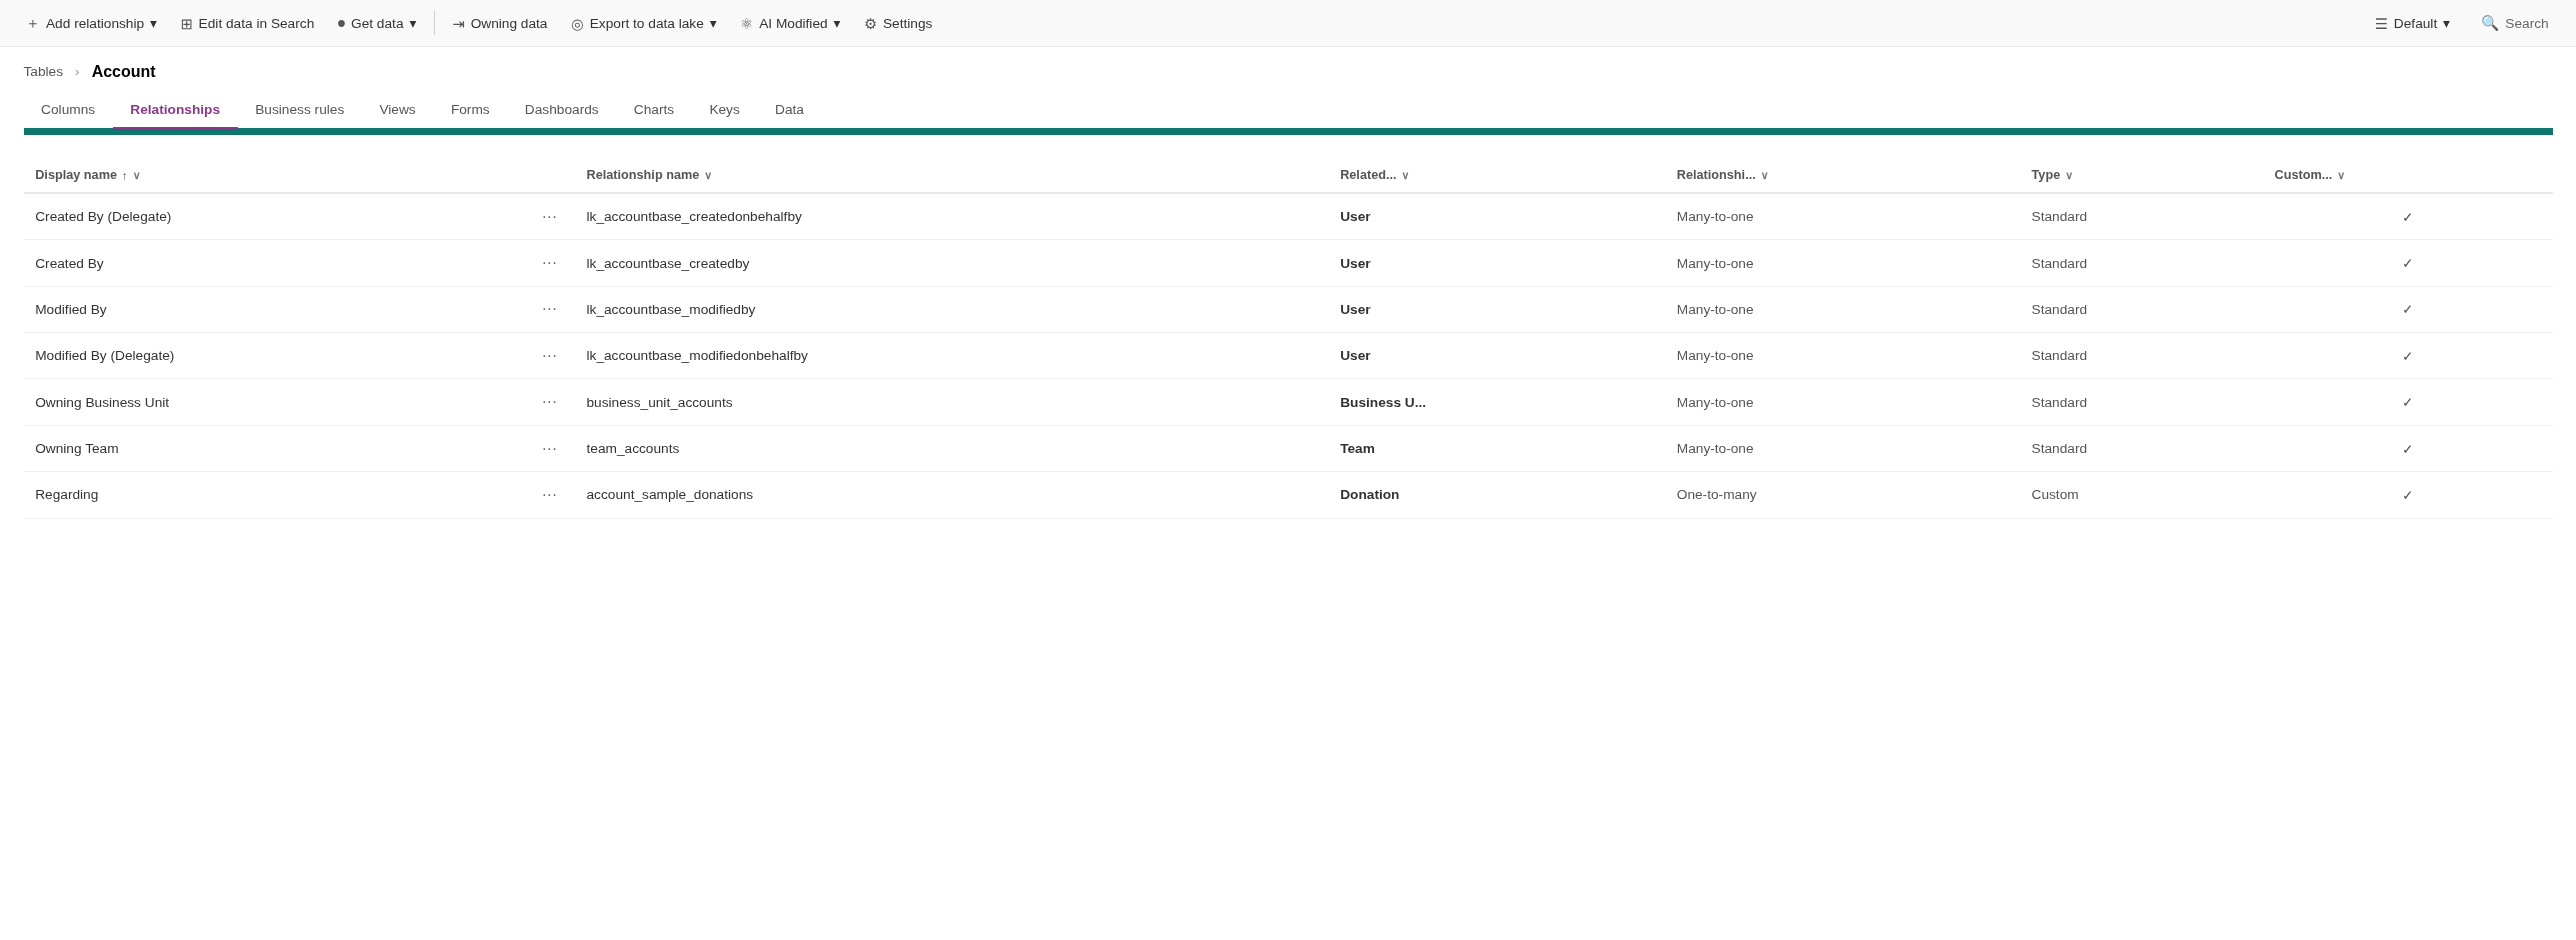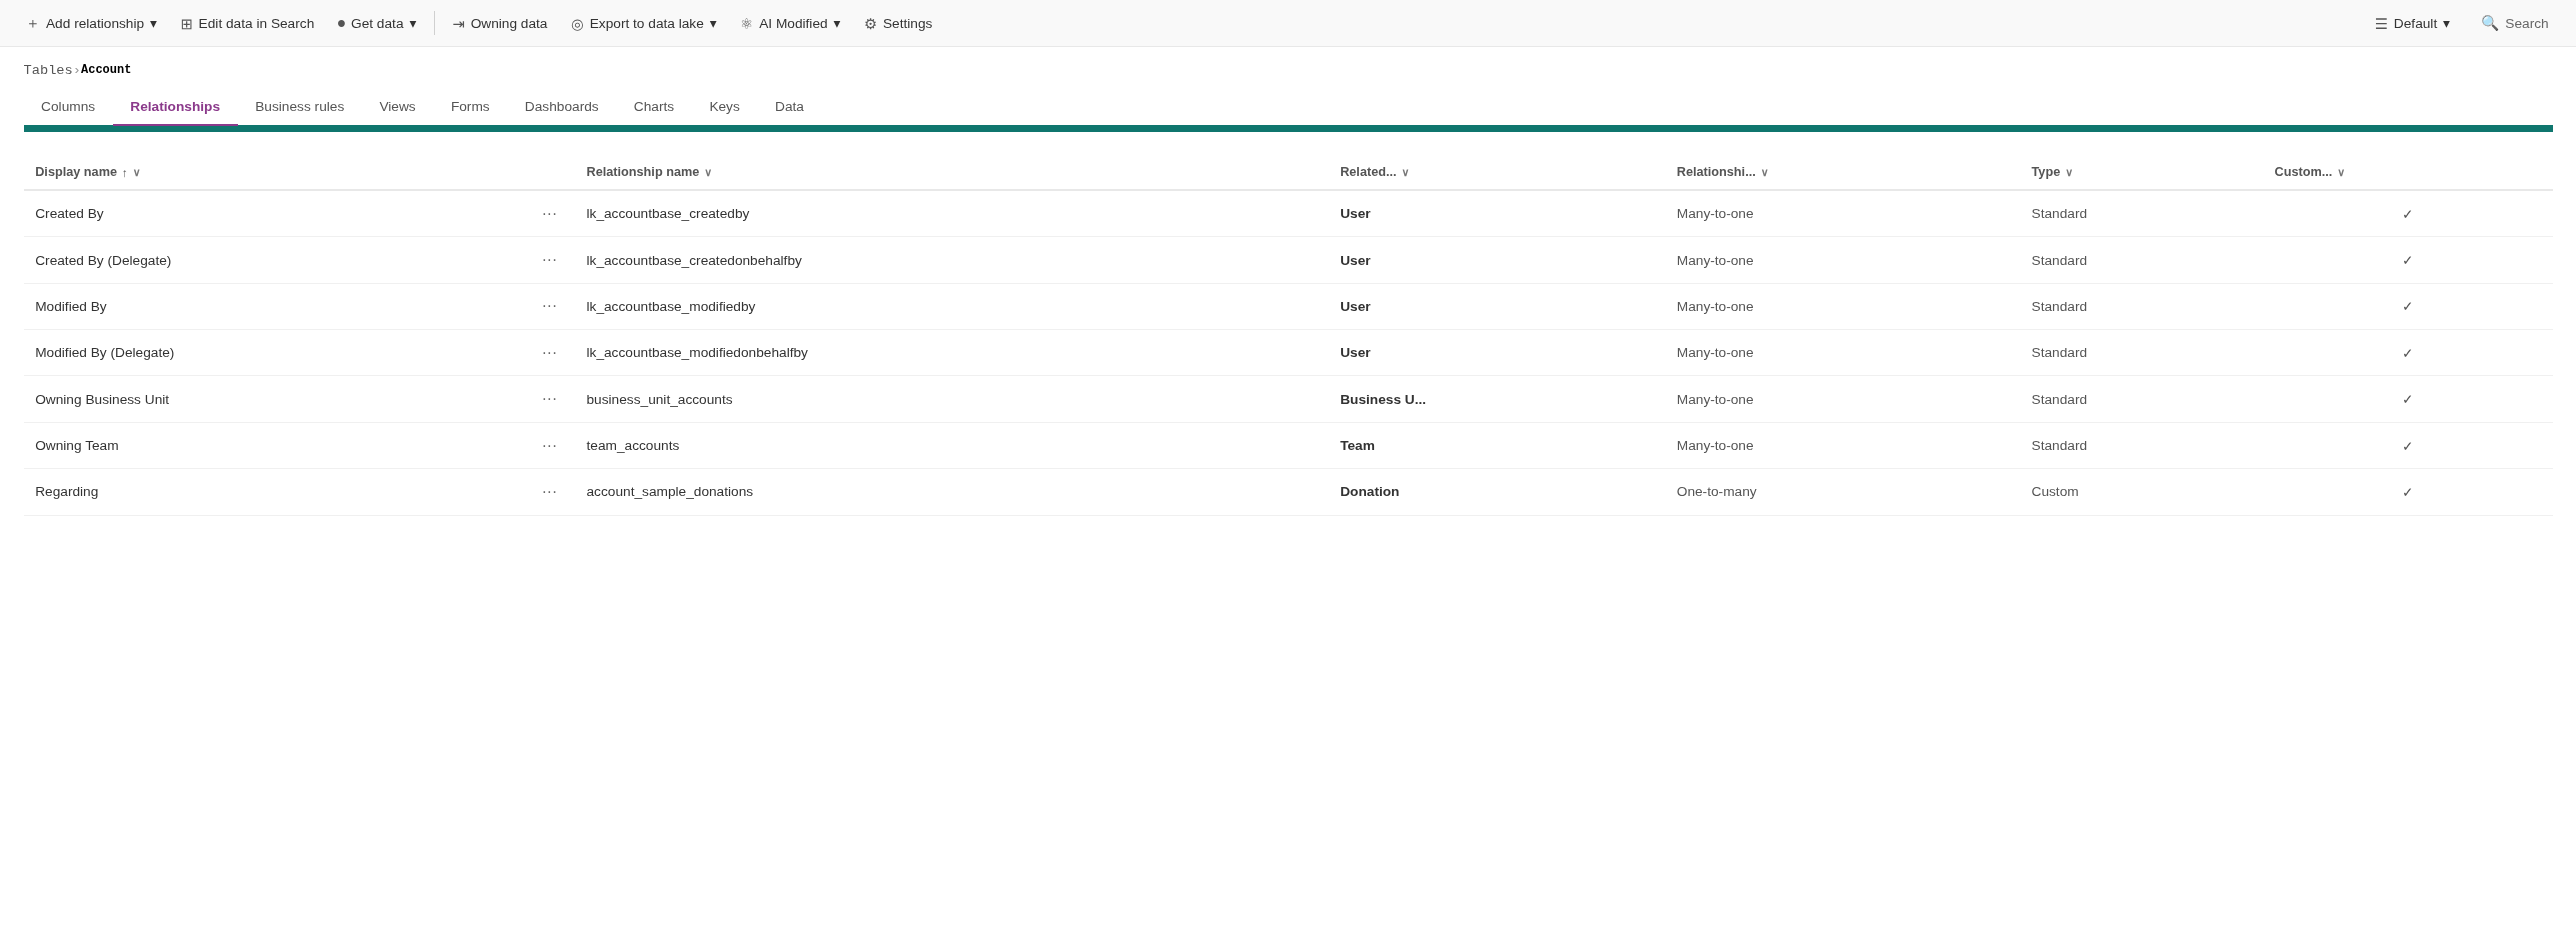--- a/index.html
+++ b/index.html
@@ -72,29 +72,28 @@
       color: #666;
     }
 
     
     .breadcrumb-area {
       padding: 15.6px 23.5px 0 23.5px;
     }
     .breadcrumb {
       display: flex;
       align-items: center;
-      gap: 0;
+      gap: 12px;
       font-size: 13.7px;
       color: #666;
-      font-family: Liberation Mono, monospace;
     }
     .breadcrumb-current {
       font-weight: 700;
       color: #000;
-      font-size: 12px;
+      font-size: 16px;
     }
 
     
     .tabs-area {
       padding: 11.7px 23.5px 0 23.5px;
     }
     .tabs {
       display: flex;
       gap: 0;
       border-bottom: 7px solid #0f766e;
@@ -289,38 +288,38 @@
         <th>
           <span class="sort-icons">
             Custom...
             <span class="chevron">∨</span>
           </span>
         </th>
       </tr>
     </thead>
     <tbody id="table-body">
     <tr>
+    <td class="td-name">Created By (Delegate)</td>
+    <td class="td-dots">
+      <button class="more-btn">···</button>
+    </td>
+    <td class="td-relname">lk_accountbase_createdonbehalfby</td>
+    <td class="td-related">User</td>
+    <td class="td-reltype">Many-to-one</td>
+    <td class="td-type">Standard</td>
+    <td class="td-custom">
+      <span class="check-icon">✓</span>
+    </td>
+  </tr>
+        <tr>
     <td class="td-name">Created By</td>
     <td class="td-dots">
       <button class="more-btn">···</button>
     </td>
     <td class="td-relname">lk_accountbase_createdby</td>
-    <td class="td-related">User</td>
-    <td class="td-reltype">Many-to-one</td>
-    <td class="td-type">Standard</td>
-    <td class="td-custom">
-      <span class="check-icon">✓</span>
-    </td>
-  </tr>
-        <tr>
-    <td class="td-name">Created By (Delegate)</td>
-    <td class="td-dots">
-      <button class="more-btn">···</button>
-    </td>
-    <td class="td-relname">lk_accountbase_createdonbehalfby</td>
     <td class="td-related">User</td>
     <td class="td-reltype">Many-to-one</td>
     <td class="td-type">Standard</td>
     <td class="td-custom">
       <span class="check-icon">✓</span>
     </td>
   </tr>
         <tr>
     <td class="td-name">Modified By</td>
     <td class="td-dots">

